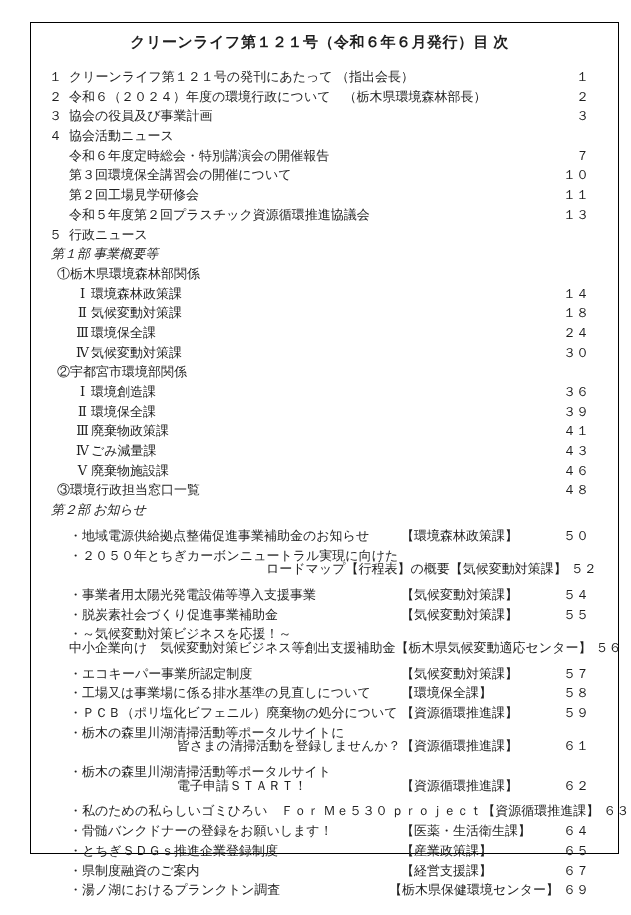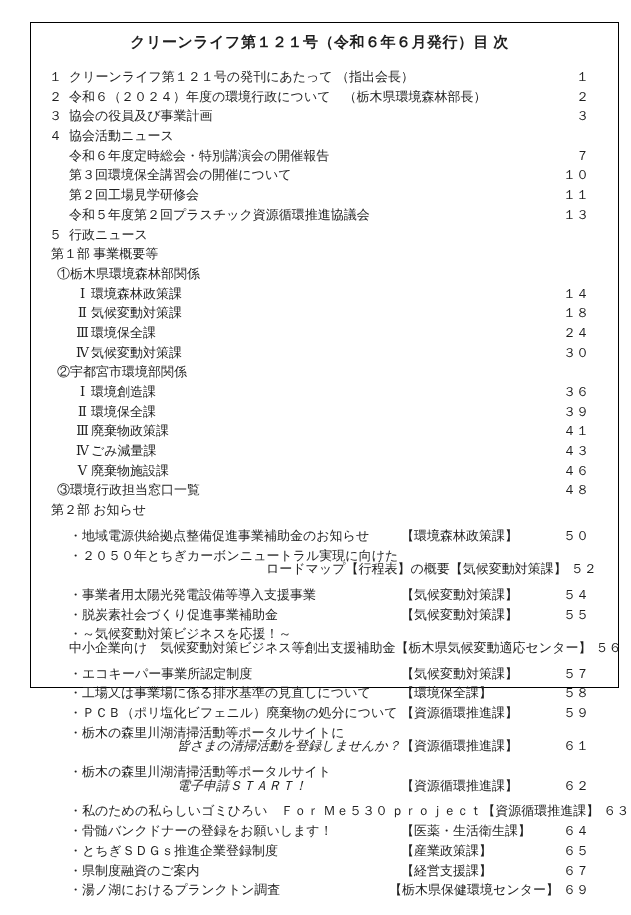--- a/index.html
+++ b/index.html
@@ -7,21 +7,21 @@
     width:631px;height:915px;
     background:#ffffff;
     font-family:"Liberation Serif","DejaVu Serif",serif;
     color:#1f1f1f;
     position:relative;
     overflow:hidden;
   }
   .sheet{
     position:absolute;
     left:30px;top:22px;
-    width:589px;height:666px;
+    width:589px;height:832px;
     border:1.5px solid #000;
     box-sizing:border-box;
     padding:8px 28px 0 18px;
     background:#fff;
   }
   .title{
     text-align:center;
     font-weight:bold;
     font-size:15px;
     line-height:22px;
@@ -41,26 +41,26 @@
   }
   .row span{white-space:pre;}
   .num{flex:0 0 auto;}
   .txt{flex:0 0 auto;}
   .spacer{flex:1 1 0;min-width:0;}
   .dept{flex:0 1 158px;min-width:max-content;text-align:left;font-family:Liberation Serif, serif;}
   .page{flex:0 0 30px;min-width:30px;text-align:right;}
   
   .t-item .num{width:20px;text-align:left;}
   .t-sub1 .txt{padding-left:20px;font-family:Liberation Mono, monospace;}
-  .t-part .txt{padding-left:2px;}
+  .t-part .txt{padding-left:2px;font-style:italic;}
   .t-circle .txt{padding-left:8px;}
   .t-roman .num{margin-left:25px;width:17px;text-align:center;}
   .t-bullet .txt{padding-left:20px;margin-top:6px;}
   .t-cont0 .txt{padding-left:20px;}
-  .t-cont1 .txt{padding-left:128px;font-style:italic;}
+  .t-cont1 .txt{padding-left:128px;}
   .t-cont2 .txt{padding-left:217px;}
 </style>
 </head>
 <body>
 
 <div class="sheet">
   <div class="title">クリーンライフ第１２１号（令和６年６月発行）目 次</div>
   <div class="rows">
       <div class="row t-item">
         <span class="num">１</span>

